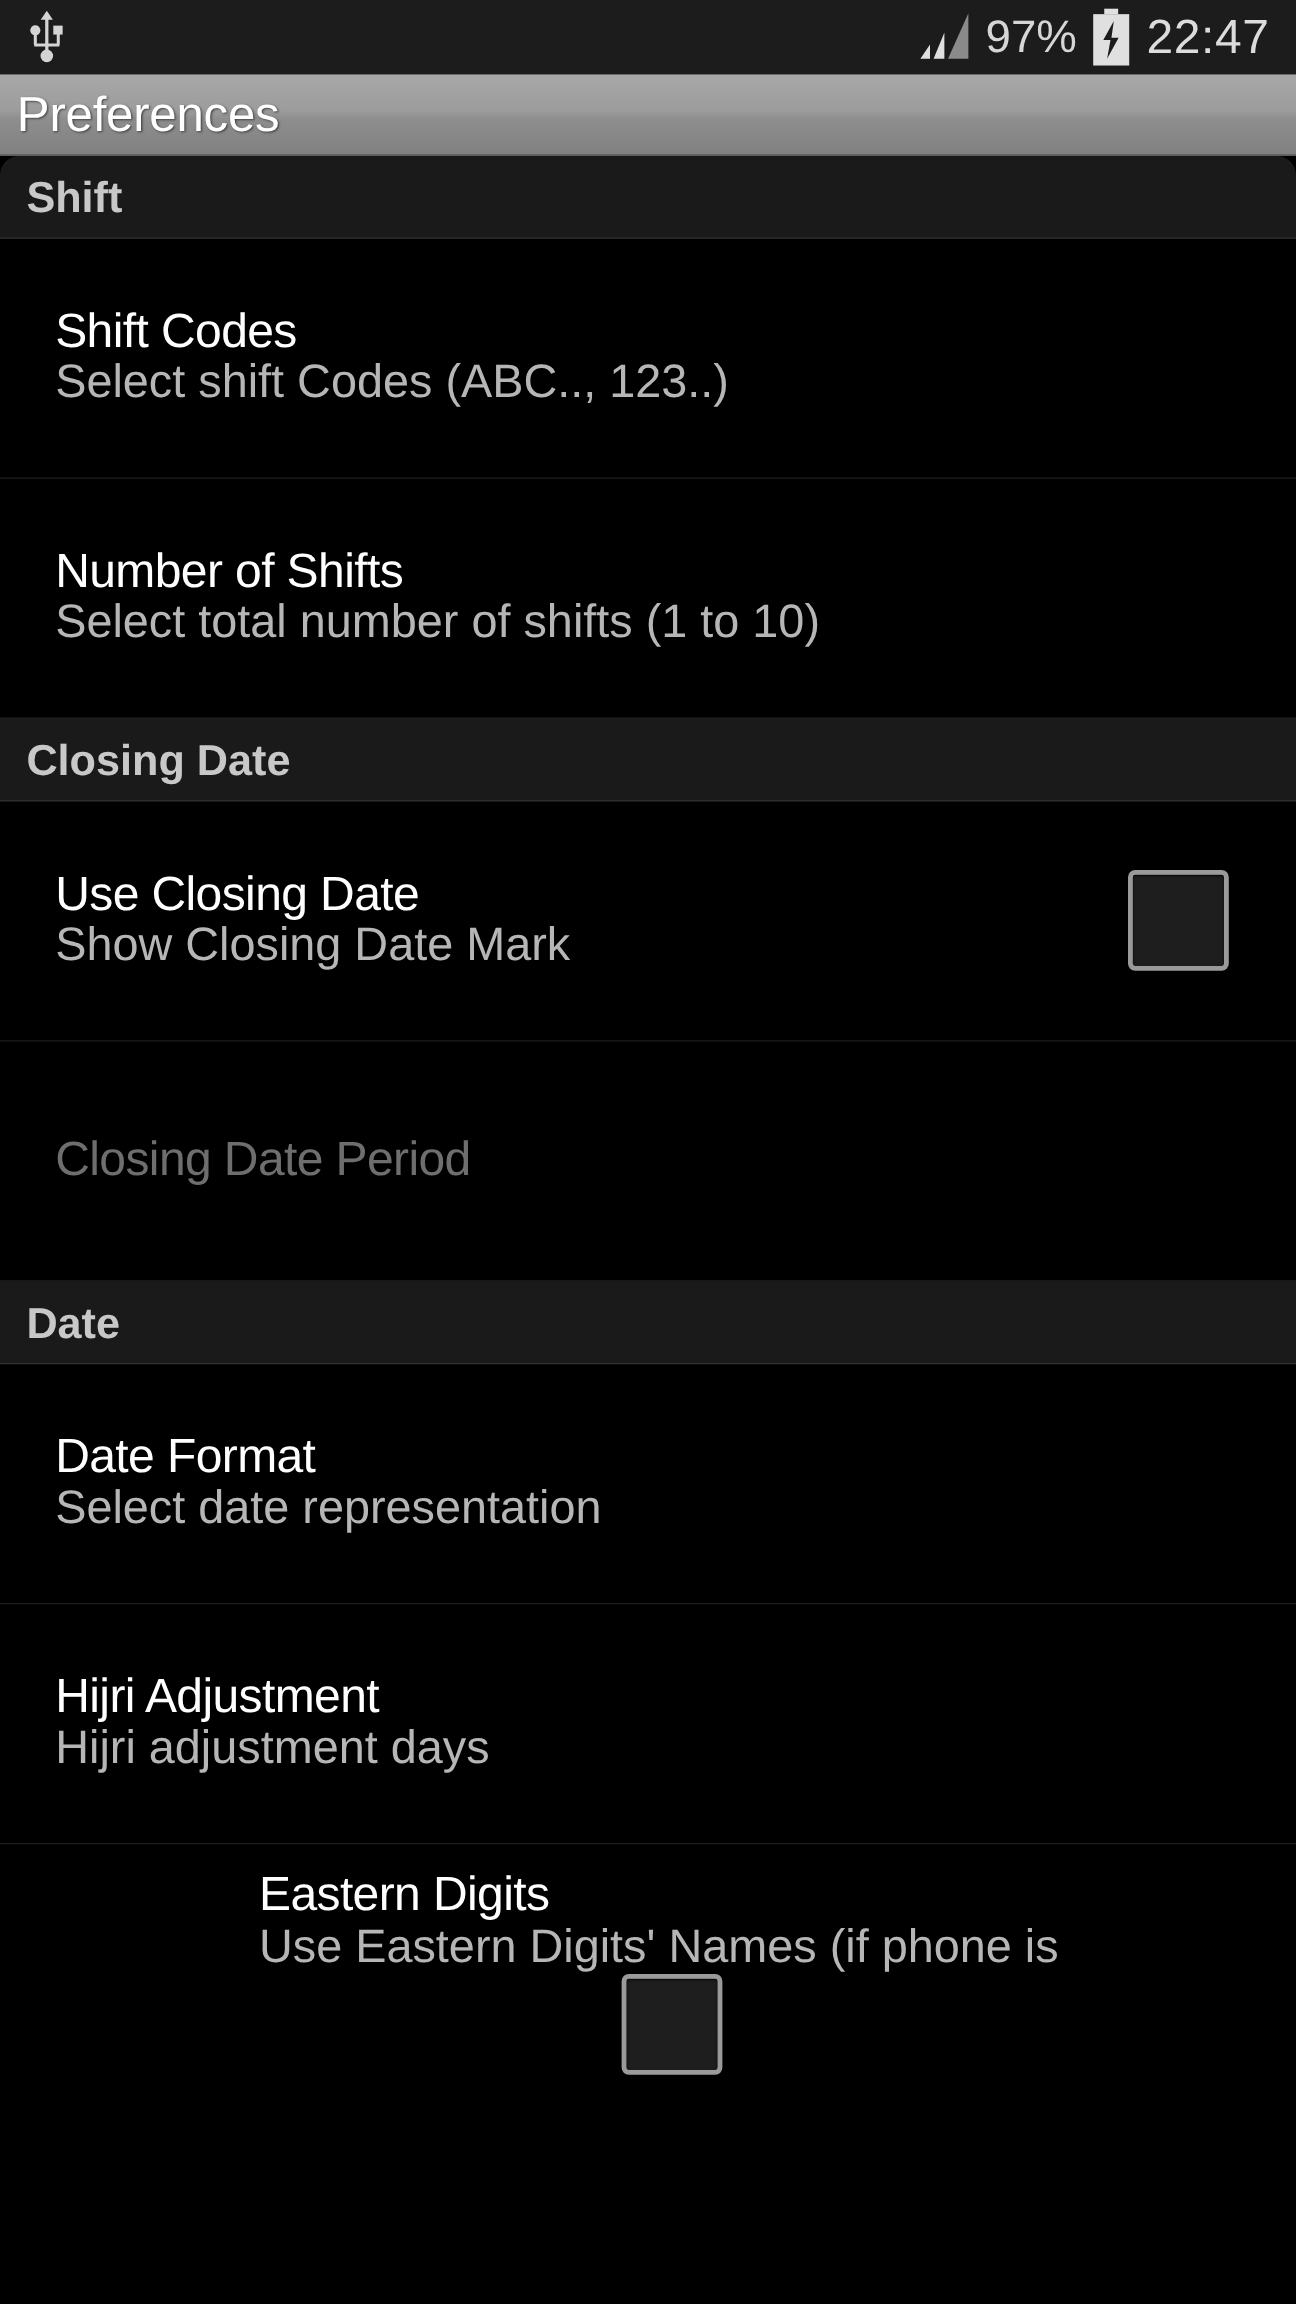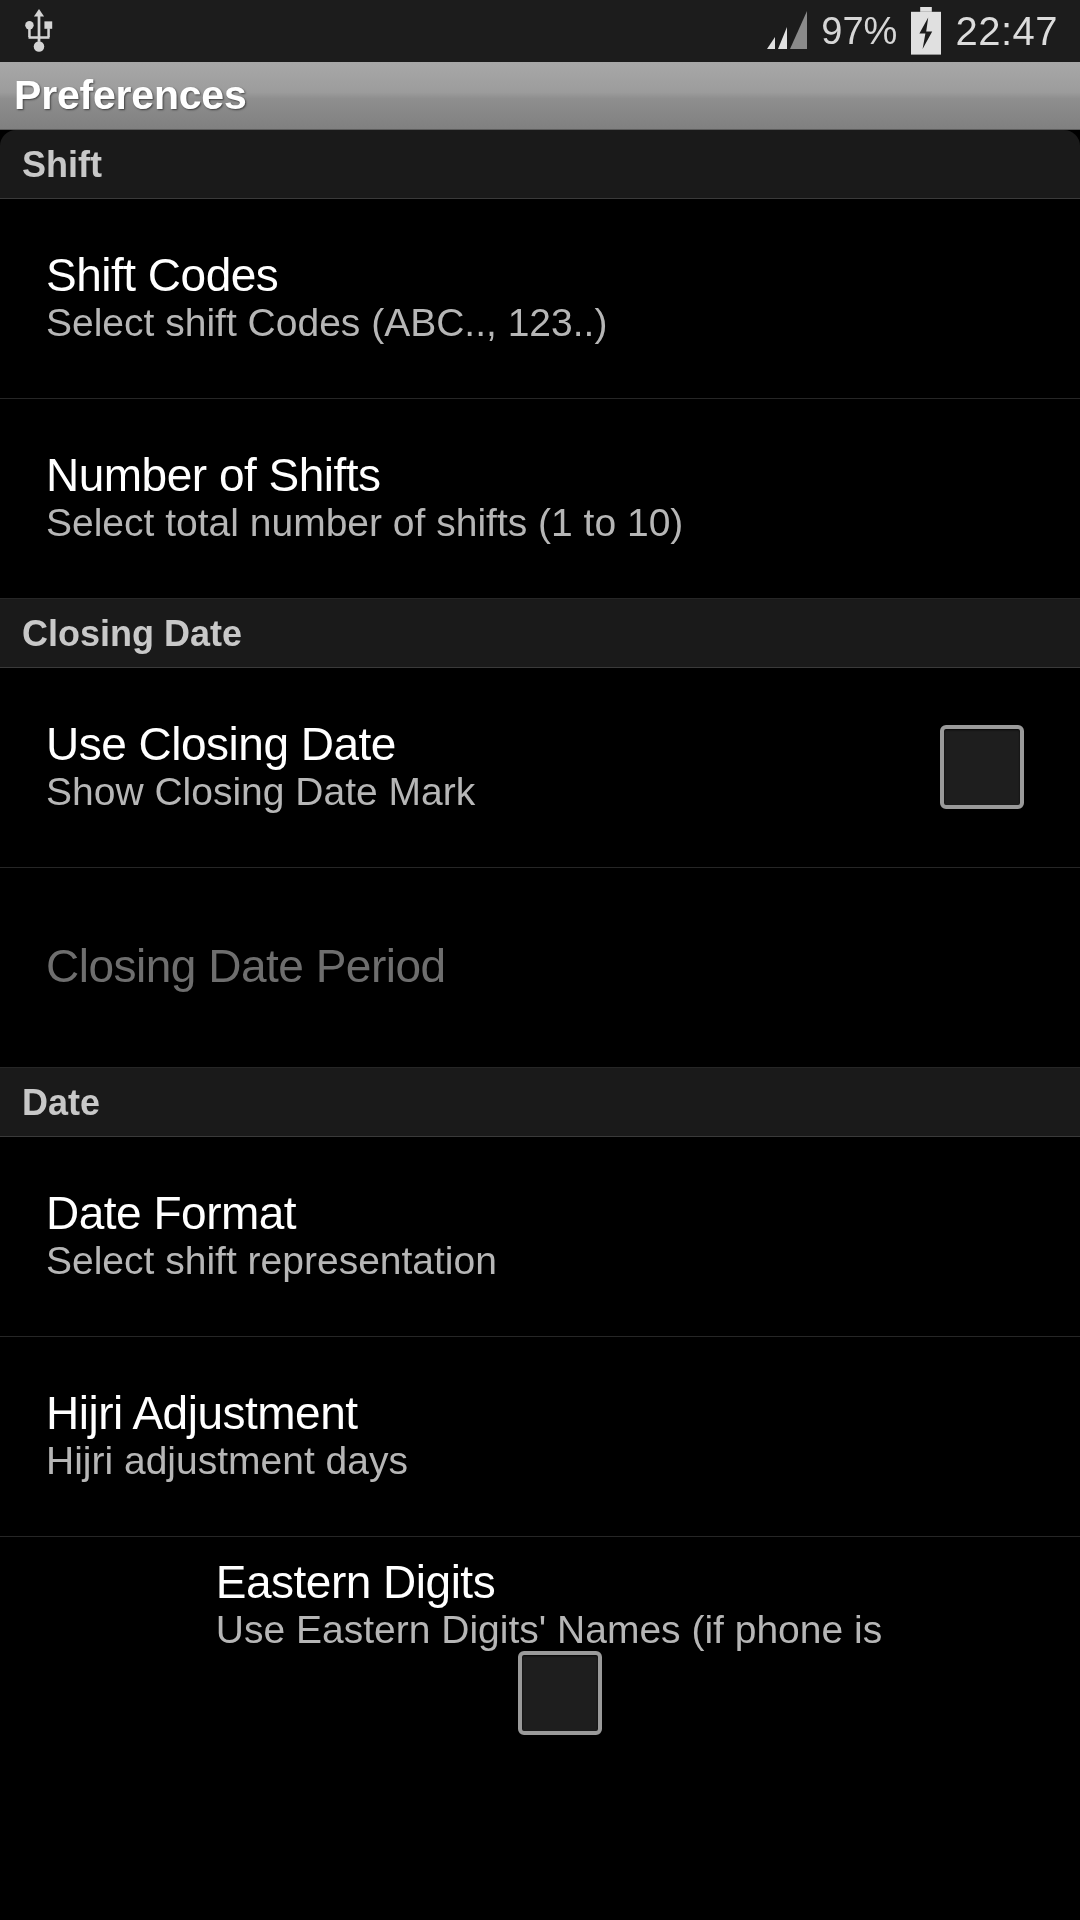--- a/index.html
+++ b/index.html
@@ -60,21 +60,21 @@
     flex: 0 0 68px;
     background: linear-gradient(to bottom, #a8a8a8 0%, #9c9c9c 45%, #8e8e8e 55%, #808080 100%);
     display: flex;
     align-items: center;
     padding-left: 14px;
     border-bottom: 1px solid #5d5d5d;
   }
   .title-text {
     font-size: 41px;
     color: #ffffff;
-    font-weight: 700;
+    font-weight: 400;
     text-shadow: 1px 1px 2px rgba(0,0,0,0.55);
     letter-spacing: -0.2px;
   }
 
   
   .pref-list {
     flex: 1 1 auto;
     overflow: hidden;
     background: #000000;
     border-radius: 16px;
@@ -96,21 +96,21 @@
     display: flex;
     align-items: center;
     padding: 20px 28px 22px 46px;
     border-bottom: 1px solid #262626;
     background: #000000;
     min-height: 200px;
   }
   .pref-text { flex: 1 1 auto; min-width: 0; }
 
   .pref-title {
-    font-size: 46px;
+    font-size: 40px;
     color: #ffffff;
     font-weight: 400;
     line-height: 1.12;
     letter-spacing: -0.5px;
     white-space: nowrap;
   }
   .pref-summary {
     font-size: 39px;
     color: #b6b6b6;
     font-weight: 400;
@@ -234,21 +234,21 @@
       </div>
     </div>
 
     <div class="section-header">
       <span class="section-header-text">Date</span>
     </div>
 
     <div class="pref-item">
       <div class="pref-text">
         <div class="pref-title">Date Format</div>
-        <div class="pref-summary">Select shift representation</div>
+        <div class="pref-summary">Select date representation</div>
       </div>
     </div>
 
     <div class="pref-item">
       <div class="pref-text">
         <div class="pref-title">Hijri Adjustment</div>
         <div class="pref-summary">Hijri adjustment days</div>
       </div>
     </div>
 

